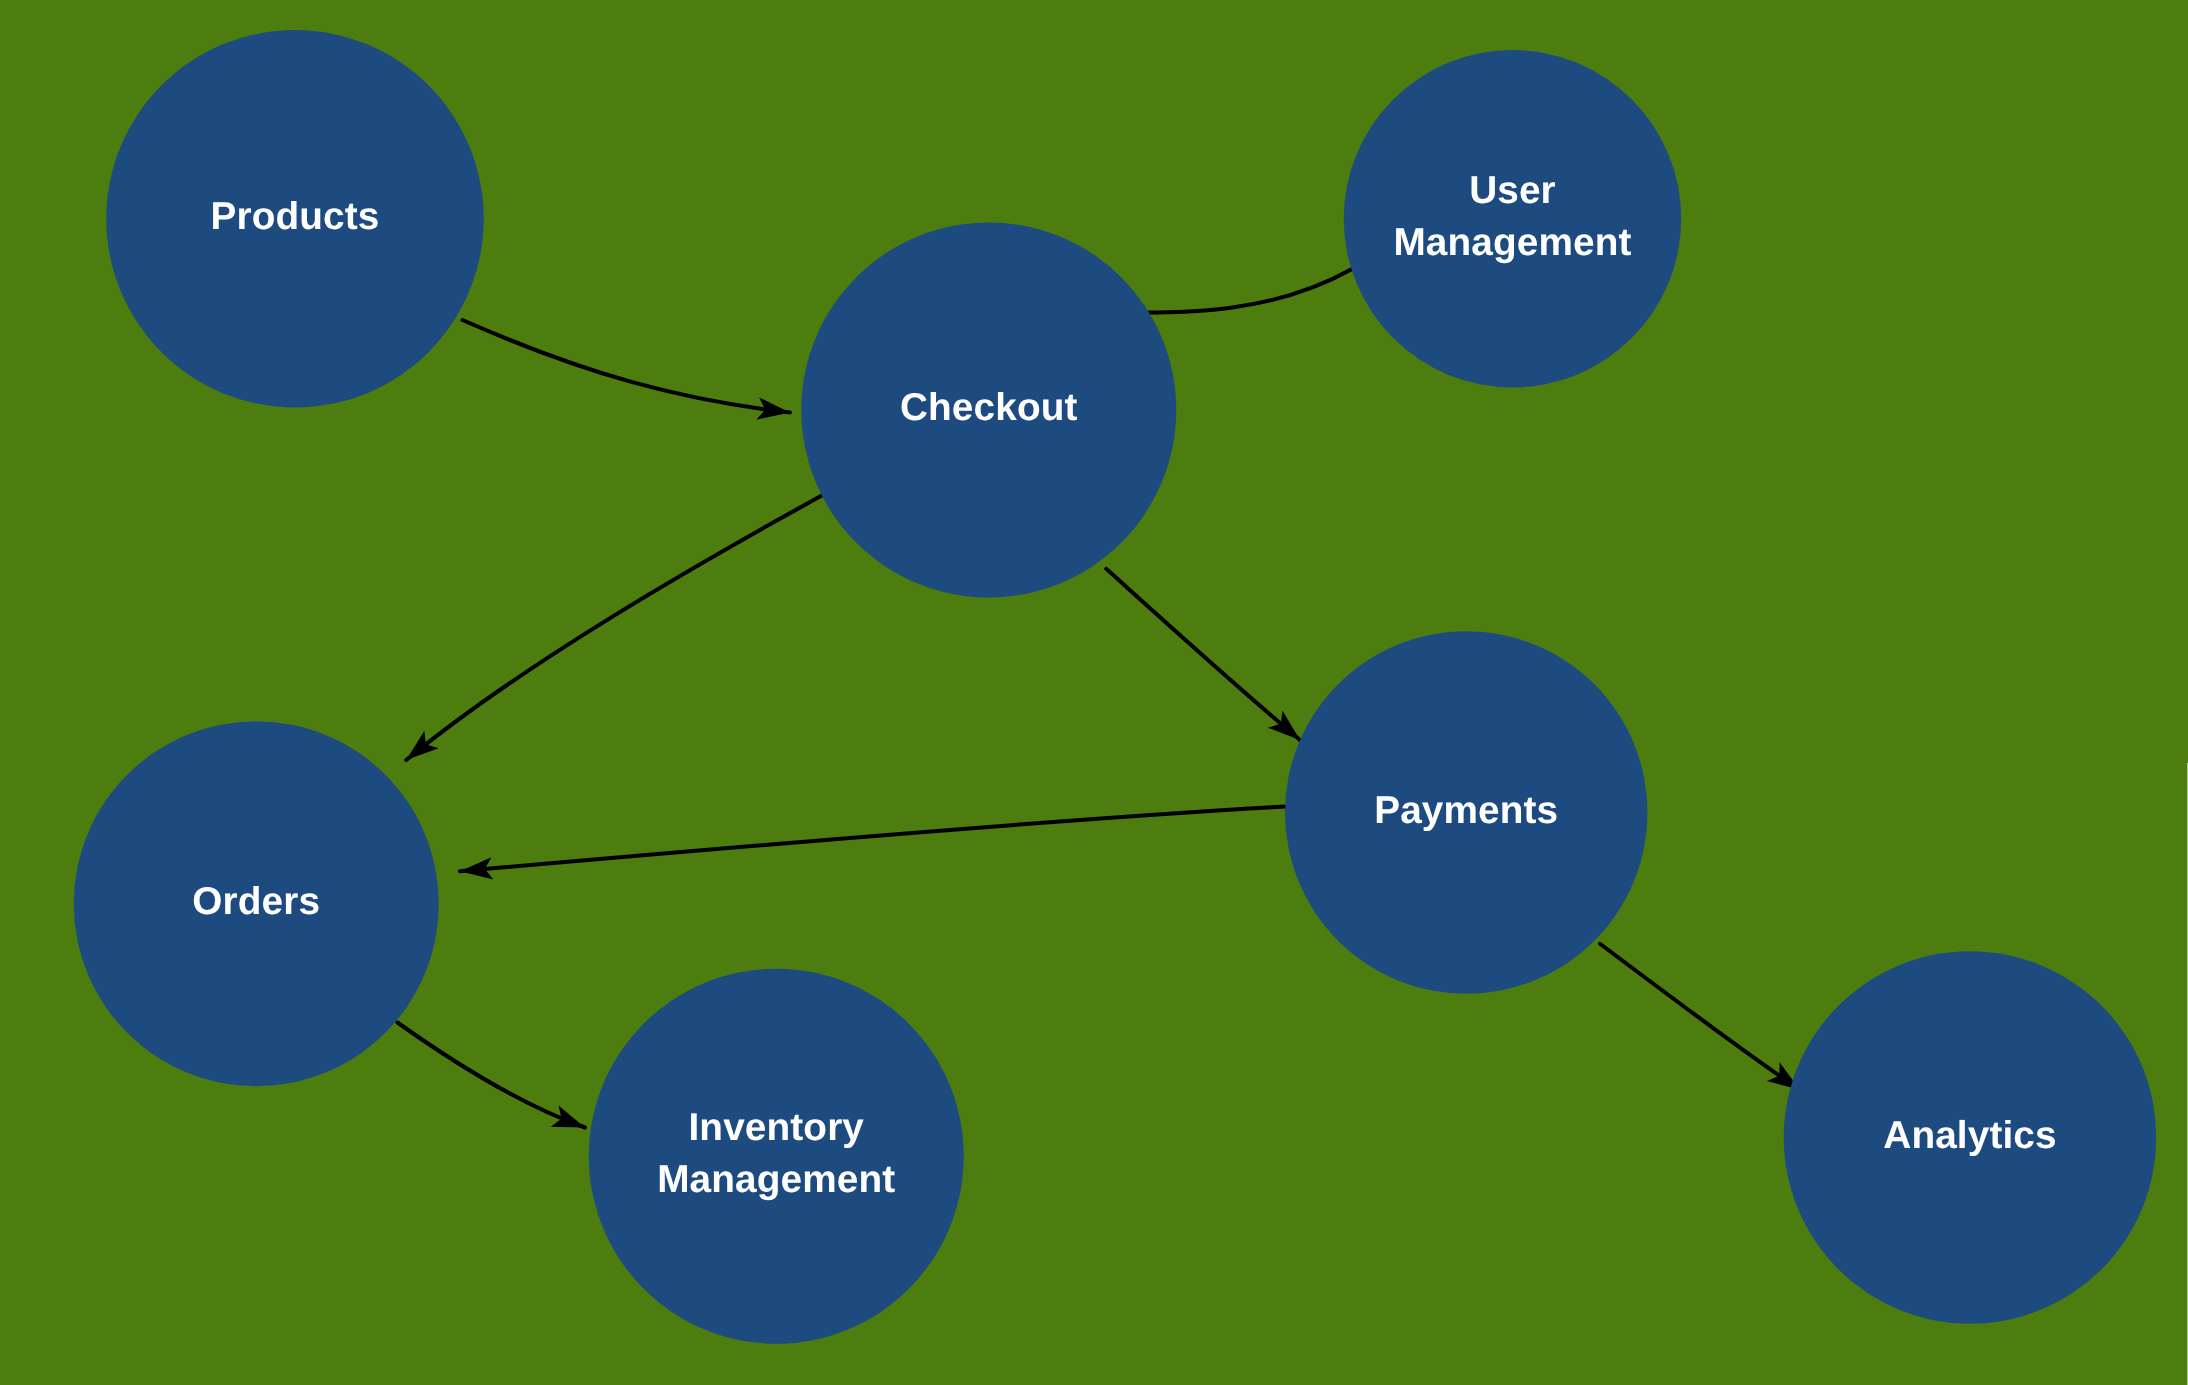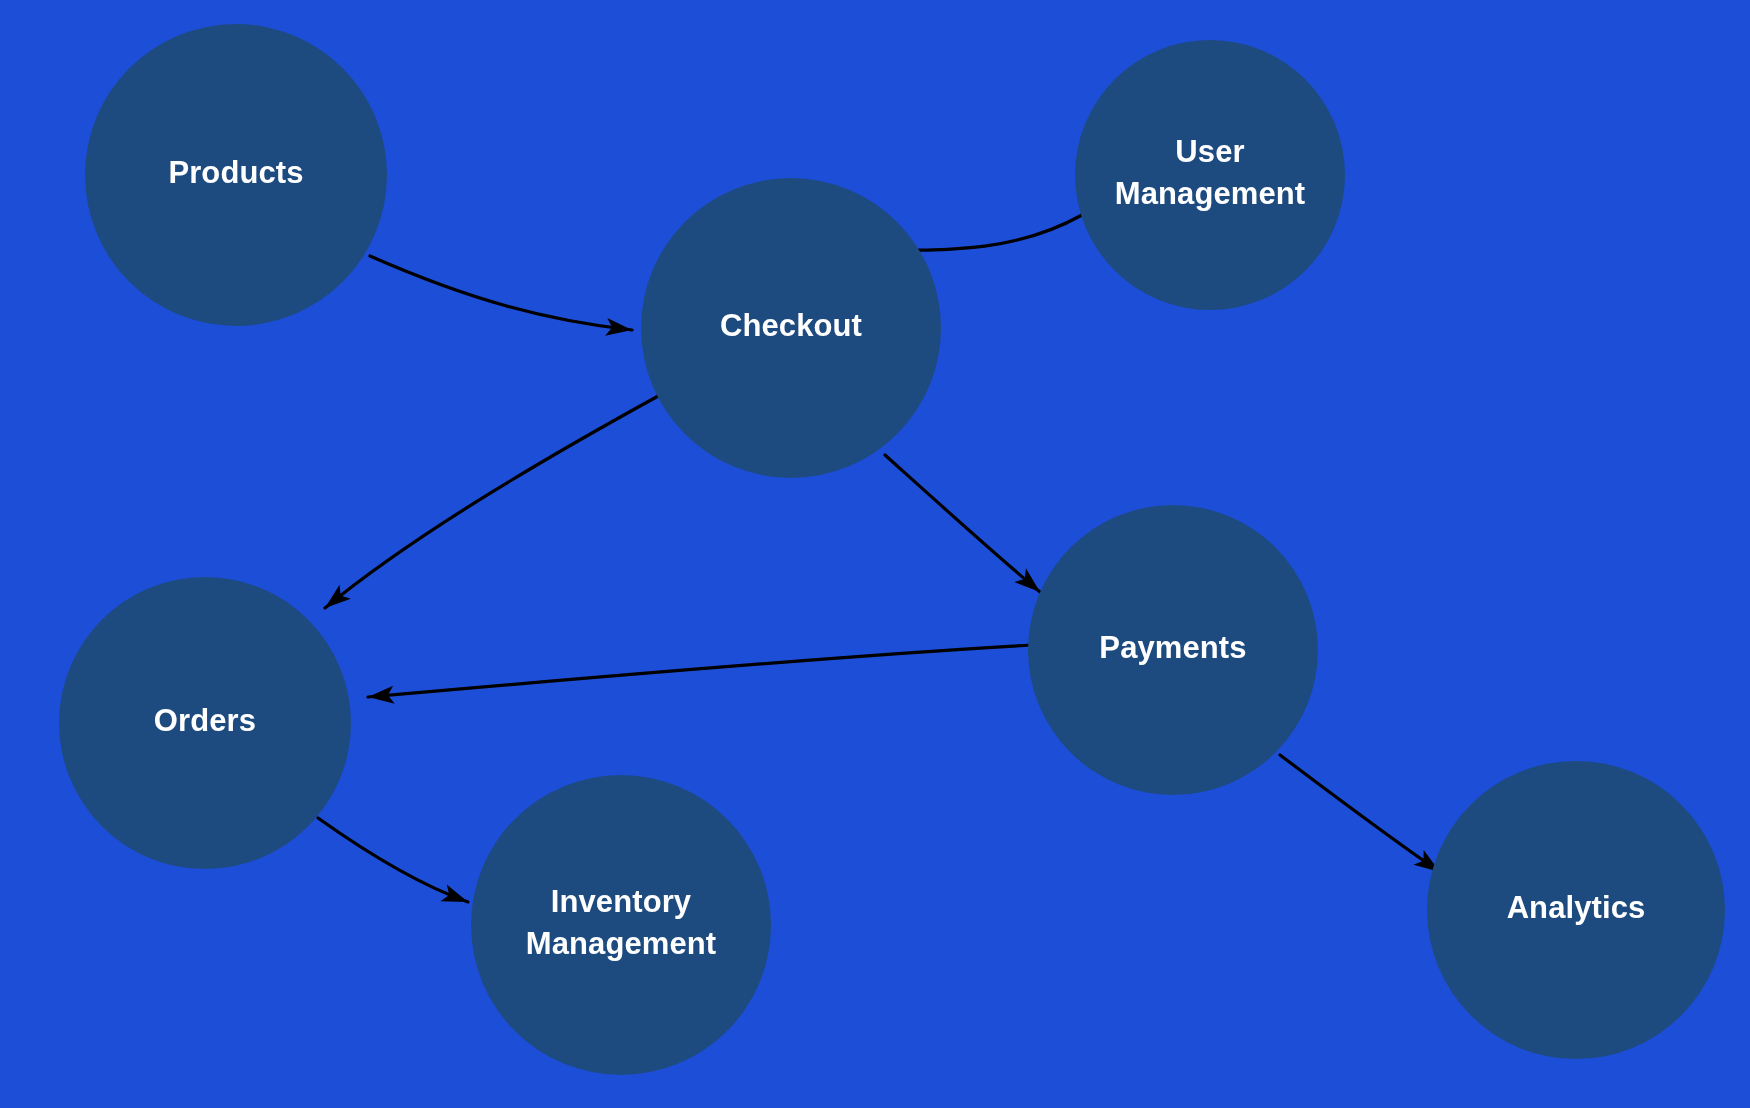--- a/index.html
+++ b/index.html
@@ -7,21 +7,21 @@
     padding: 0;
     background: #ffffff;
   }
   body {
     font-family: "Liberation Sans", sans-serif;
   }
   #canvas {
     position: relative;
     width: 1750px;
     height: 1108px;
-    background: #1d4ed8;
+    background: #4d7c0f;
     overflow: hidden;
   }
   #graph-svg {
     position: absolute;
     top: 0;
     left: 0;
     width: 1750px;
     height: 1108px;
     display: block;
   }

